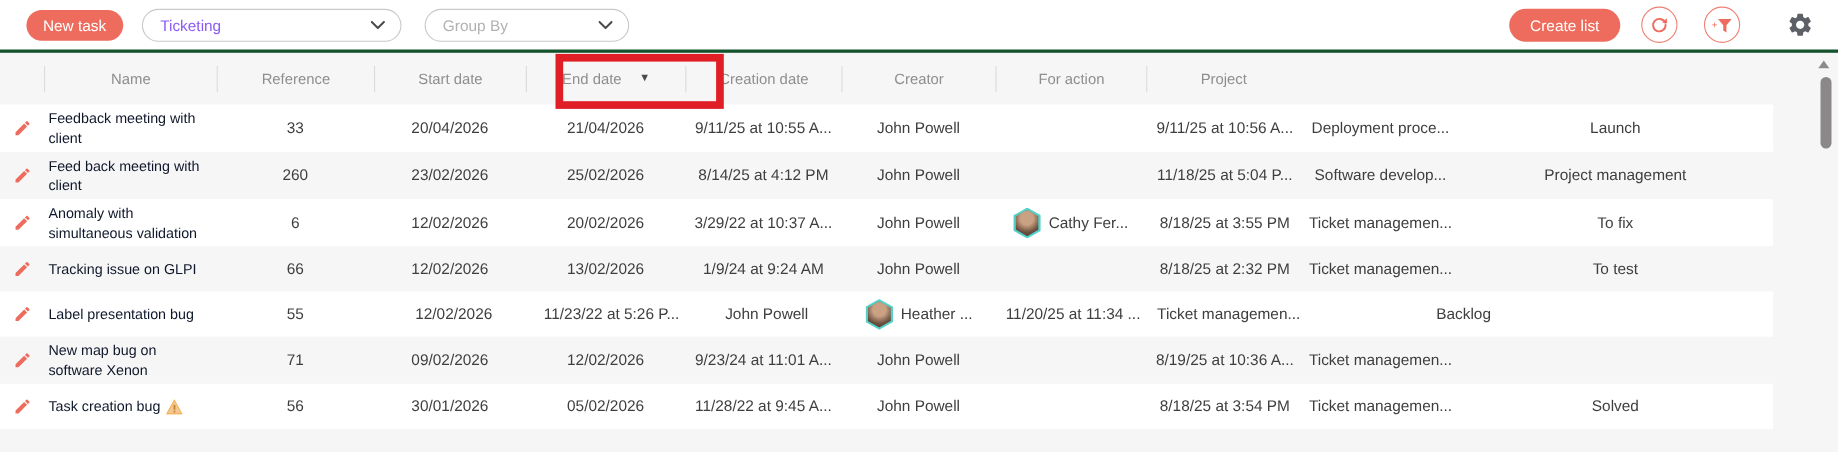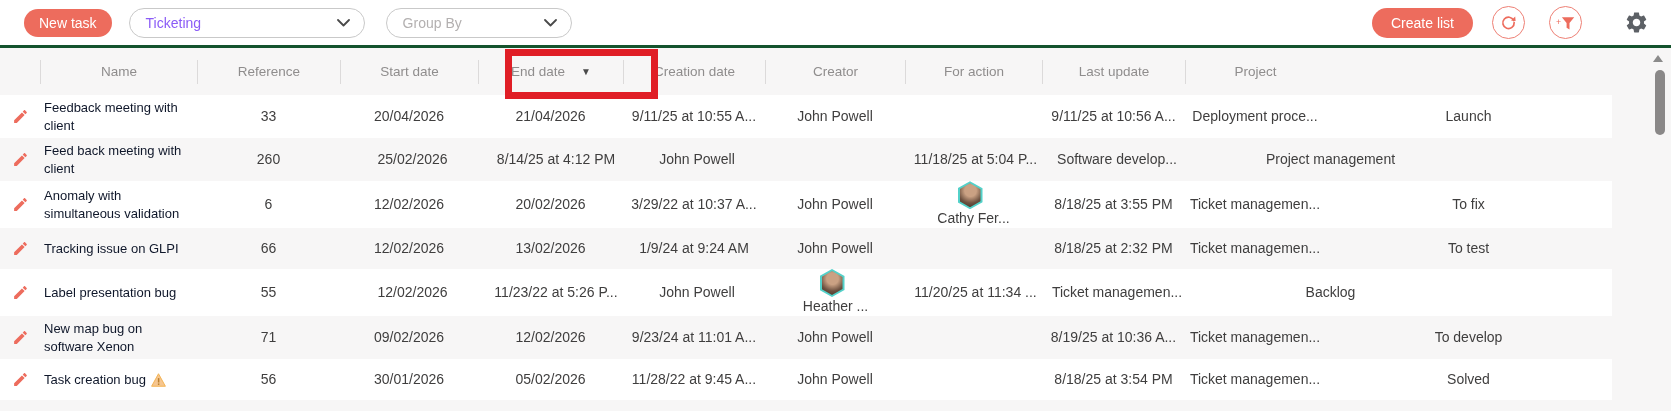--- a/index.html
+++ b/index.html
@@ -35,21 +35,21 @@
         display:flex; align-items:center; justify-content:center; height:24px; }
   .th + .th { border-left:1px solid #dcdada; }
   .sort-tri { font-size:10px; color:#4a4a4a; margin-left:16px; }
 
   .tr { display:flex; align-items:stretch; min-height:41px; }
   .tr:nth-child(odd) { background:#ffffff; }
   .td { display:flex; align-items:center; justify-content:center; font-size:14px;
         color:#3f3e3e; text-align:center; line-height:1.35; }
   .c-edit{width:40px;} .c-name{width:157px; justify-content:flex-start; text-align:left; padding:4px 6px 4px 4px;}
   .c-ref{width:143px;} .c-start{width:138px;} .c-end{width:145px;} .c-created{width:142px;}
-  .c-creator{width:140px;} .c-action{width:137px;flex-direction:column;} .c-update{width:143px;}
+  .c-creator{width:140px;} .c-action{width:137px;} .c-update{width:143px;}
   .c-project{width:140px;} .c-tasklist{width:287px;}
   .h-edit{width:40px;} .h-name{width:157px;} .h-ref{width:143px;} .h-start{width:138px;}
   .h-end{width:145px;} .h-created{width:142px;} .h-creator{width:140px;} .h-action{width:137px;}
   .h-update{width:143px;} .h-project{width:140px;} .h-tasklist{width:287px;}
   .tbody { width:1612px; }
   .thead { width:1612px; }
 
   .task-link { color:#0f172a; font-size:13px; text-decoration:none; cursor:pointer; }
   .pencil { width:17px; height:17px; cursor:pointer; }
   .warn { width:15px; height:14px; margin-left:5px; vertical-align:-2px; }
@@ -125,21 +125,20 @@
     <div class="th h-name">Name</div>
     <div class="th h-ref">Reference</div>
     <div class="th h-start">Start date</div>
     <div class="th h-end">
       <span>End date</span>
       <span class="sort-tri">▼</span>
     </div>
     <div class="th h-created">Creation date</div>
     <div class="th h-creator">Creator</div>
     <div class="th h-action">For action</div>
-    <div class="th h-update">Last update</div>
     <div class="th h-project">Project</div>
   </div>
 
   <div class="tbody">
 
     <div class="tr">
       <div class="td c-edit">
           <svg class="pencil" viewBox="0 0 24 24">
             <path fill="#ed6c5d" d="M3 17.25V21h3.75L17.81 9.94l-3.75-3.75L3 17.25zM20.71 7.04c.39-.39.39-1.02 0-1.41l-2.34-2.34c-.39-.39-1.02-.39-1.41 0l-1.83 1.83 3.75 3.75 1.83-1.83z"></path>
           </svg>
@@ -161,20 +160,21 @@
     <div class="tr">
       <div class="td c-edit">
           <svg class="pencil" viewBox="0 0 24 24">
             <path fill="#ed6c5d" d="M3 17.25V21h3.75L17.81 9.94l-3.75-3.75L3 17.25zM20.71 7.04c.39-.39.39-1.02 0-1.41l-2.34-2.34c-.39-.39-1.02-.39-1.41 0l-1.83 1.83 3.75 3.75 1.83-1.83z"></path>
           </svg>
         </div>
       <div class="td c-name">
           <a class="task-link">Feed back meeting with client</a>
         </div>
       <div class="td c-ref">260</div>
+      <div class="td c-start">23/02/2026</div>
       <div class="td c-end">25/02/2026</div>
       <div class="td c-created">8/14/25 at 4:12 PM</div>
       <div class="td c-creator">John Powell</div>
       <div class="td c-action"></div>
       <div class="td c-update">11/18/25 at 5:04 P...</div>
       <div class="td c-project">Software develop...</div>
       <div class="td c-tasklist">Project management</div>
     </div>
 
     <div class="tr">
@@ -252,21 +252,20 @@
           <a class="task-link">New map bug on software Xenon</a>
         </div>
       <div class="td c-ref">71</div>
       <div class="td c-start">09/02/2026</div>
       <div class="td c-end">12/02/2026</div>
       <div class="td c-created">9/23/24 at 11:01 A...</div>
       <div class="td c-creator">John Powell</div>
       <div class="td c-action"></div>
       <div class="td c-update">8/19/25 at 10:36 A...</div>
       <div class="td c-project">Ticket managemen...</div>
-      <div class="td c-tasklist">To develop</div>
     </div>
 
     <div class="tr">
       <div class="td c-edit">
           <svg class="pencil" viewBox="0 0 24 24">
             <path fill="#ed6c5d" d="M3 17.25V21h3.75L17.81 9.94l-3.75-3.75L3 17.25zM20.71 7.04c.39-.39.39-1.02 0-1.41l-2.34-2.34c-.39-.39-1.02-.39-1.41 0l-1.83 1.83 3.75 3.75 1.83-1.83z"></path>
           </svg>
         </div>
       <div class="td c-name">
         <a class="task-link">Task creation bug</a>

